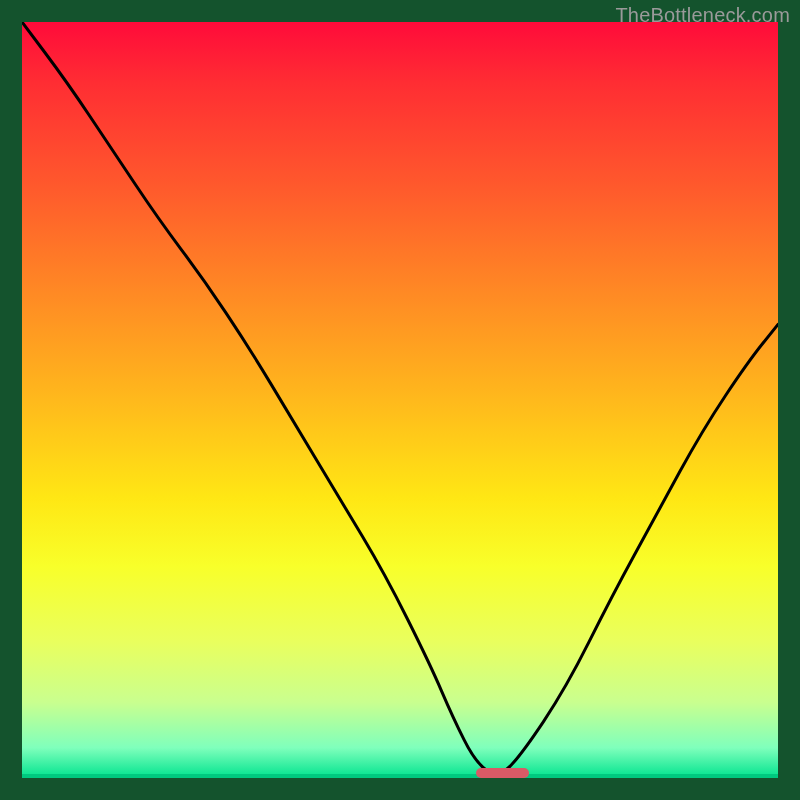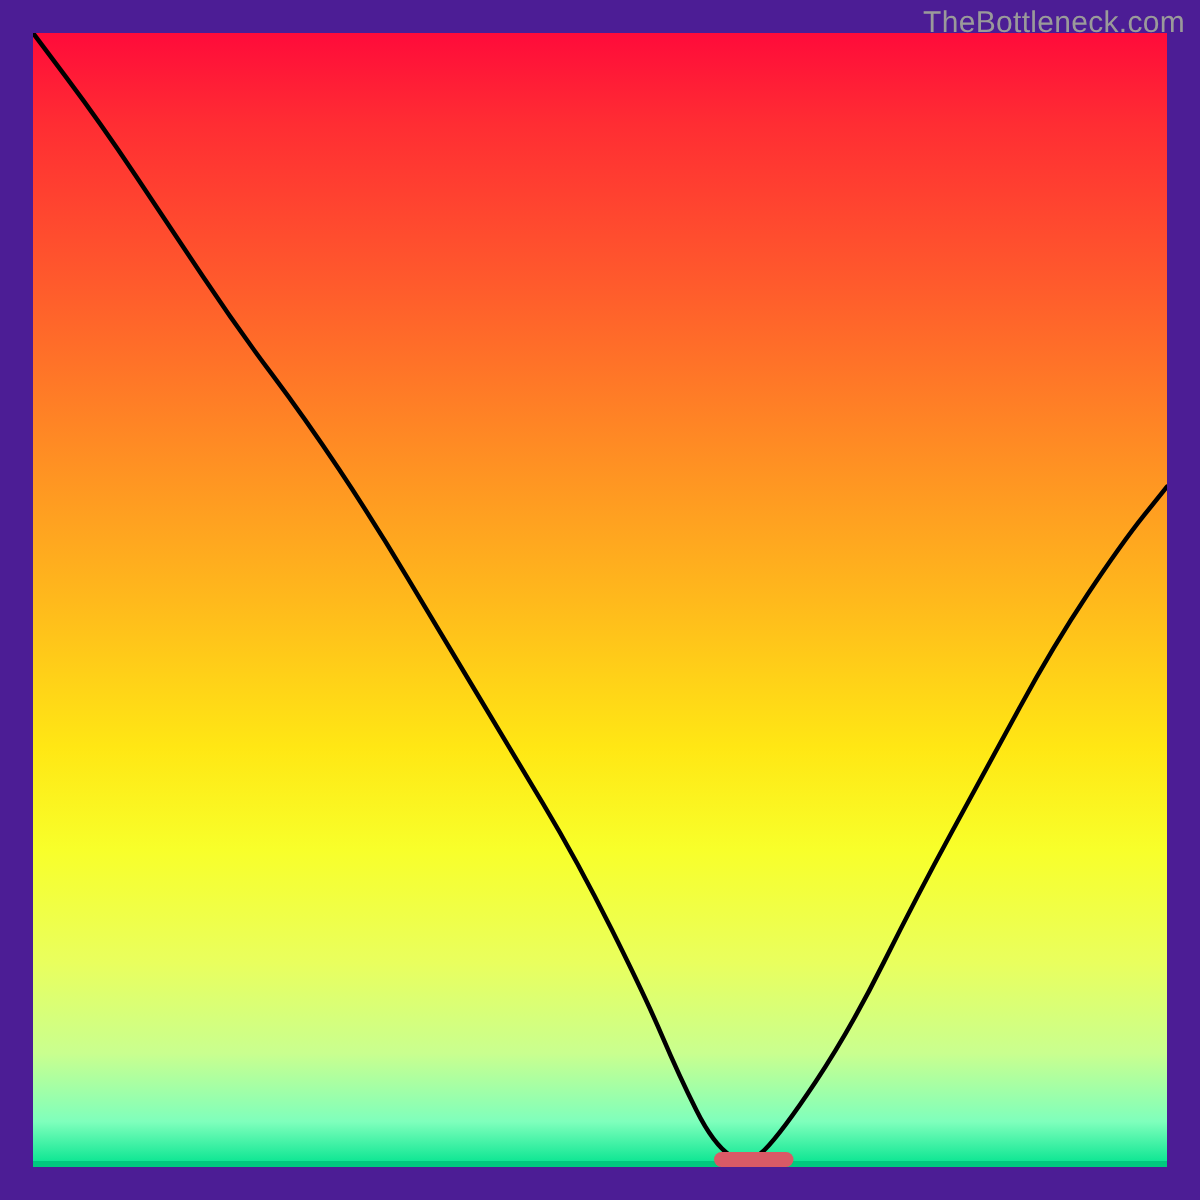--- a/index.html
+++ b/index.html
@@ -8,21 +8,21 @@
     width: 800px;
     height: 800px;
     background: #000;
     font-family: Arial, Helvetica, sans-serif;
     overflow: hidden;
   }
   .frame {
     position: relative;
     width: 800px;
     height: 800px;
-    background: #4c1d95;
+    background: #14532d;
   }
   .plot {
     position: absolute;
     left: 22px;
     top: 22px;
     width: 756px;   
     height: 756px;
     
     background: linear-gradient(
       to bottom,

